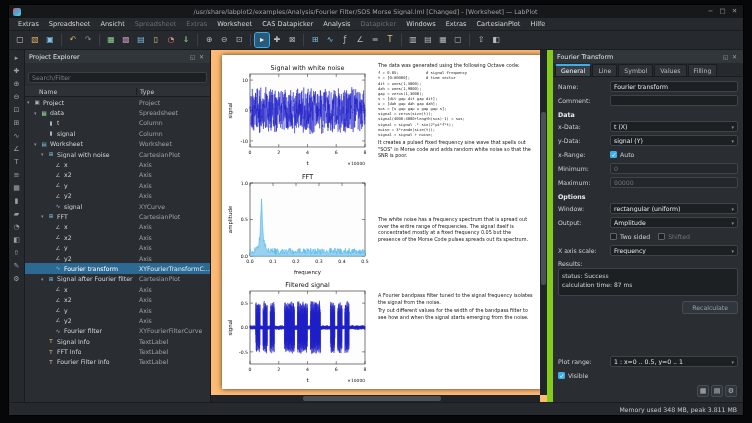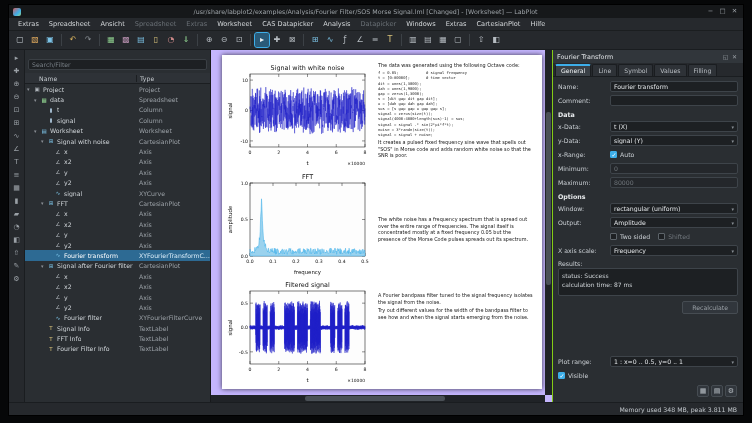--- a/index.html
+++ b/index.html
@@ -44,21 +44,21 @@
   .tr-arrow{width:6px;font-size:5px;color:#8a9096;flex-shrink:0;}
   .tr-icon{width:8px;font-size:5.5px;text-align:center;margin-right:2px;color:#aeb4ba;flex-shrink:0;}
   .tr-text{overflow:hidden;text-overflow:ellipsis;white-space:nowrap;}
   .tr-type{width:74px;color:#9aa0a6;overflow:hidden;text-overflow:ellipsis;white-space:nowrap;padding-left:3px;flex-shrink:0;}
   .tree-row.selected .tr-type{color:#d9ecf8;}
   .tr-icon[data-name="spreadsheet-icon"]{color:#8fd18f;}
   .tr-icon[data-name="worksheet-icon"],.tr-icon[data-name="plot-icon"],.tr-icon[data-name="curve-icon"]{color:#7cc4e8;}
   .tr-icon[data-name="text-icon"]{color:#d8c27a;}
   .tr-icon[data-name="column-icon"]{color:#9fb6c9;}
   
-  .worksheet-view{flex:1;background:#c4b5fd;position:relative;overflow:hidden;border-right:1px solid #84cc16;min-width:0;text-decoration:underline;}
+  .worksheet-view{flex:1;background:#fdba74;position:relative;overflow:hidden;border-right:6px solid #84cc16;min-width:0;text-decoration:underline;}
   .page{position:absolute;left:11px;top:5px;width:320px;height:334px;background:#ffffff;
         box-shadow:0 0 5px rgba(0,0,0,.7);display:grid;grid-template-columns:150px 1fr;
         grid-template-rows:1fr 1fr 1fr;padding:4px 4px 4px 2px;}
   .plot{display:flex;justify-content:center;align-items:flex-start;padding-top:2px;overflow:hidden;}
   .wtext{overflow:hidden;padding:3px 4px 0 4px;}
   .wtext-inner{transform:scale(0.5);transform-origin:0 0;width:200%;font-size:9.8px;color:#1a1a1a;line-height:1.35;}
   .wtext-inner pre{font-family:"DejaVu Sans Mono",monospace;font-size:7.6px;line-height:1.35;margin:3px 0;white-space:pre;}
   .wtext-inner p{margin-bottom:4px;}
   .pad-top-lg{padding-top:48px;}
   .pad-top-md{padding-top:16px;}
@@ -182,20 +182,25 @@
         <span class="ls-btn" data-name="histogram-tool-icon">▮</span>
         <span class="ls-btn" data-name="barchart-tool-icon">▰</span>
         <span class="ls-btn" data-name="datapicker-tool-icon">◔</span>
         <span class="ls-btn" data-name="color-tool-icon">◧</span>
         <span class="ls-btn" data-name="export-tool-icon">⇧</span>
         <span class="ls-btn" data-name="edit-tool-icon">✎</span>
         <span class="ls-btn" data-name="settings-tool-icon">⚙</span>
       </div>
 
     <div class="explorer" data-name="project-explorer">
+      <div class="dock-header" data-name="project-explorer-header">
+        <span class="dock-title" data-name="project-explorer-title">Project Explorer</span>
+        <span class="dock-btn" data-name="float-dock-icon">◱</span>
+        <span class="dock-btn" data-name="close-dock-icon">✕</span>
+      </div>
       <div class="search-row" data-name="search-row">
         <input class="search" data-name="search-input" placeholder="Search/Filter" style="">
       </div>
       <div class="tree-header" data-name="tree-column-headers">
         <span class="col-name" data-name="column-header-name">Name</span>
         <span class="col-type" data-name="column-header-type">Type</span>
       </div>
       <div class="tree" id="tree" data-name="project-tree">
           <div class="tree-row" data-name="tree-row">
             <span class="tr-name" style="padding-left: 2px;">

